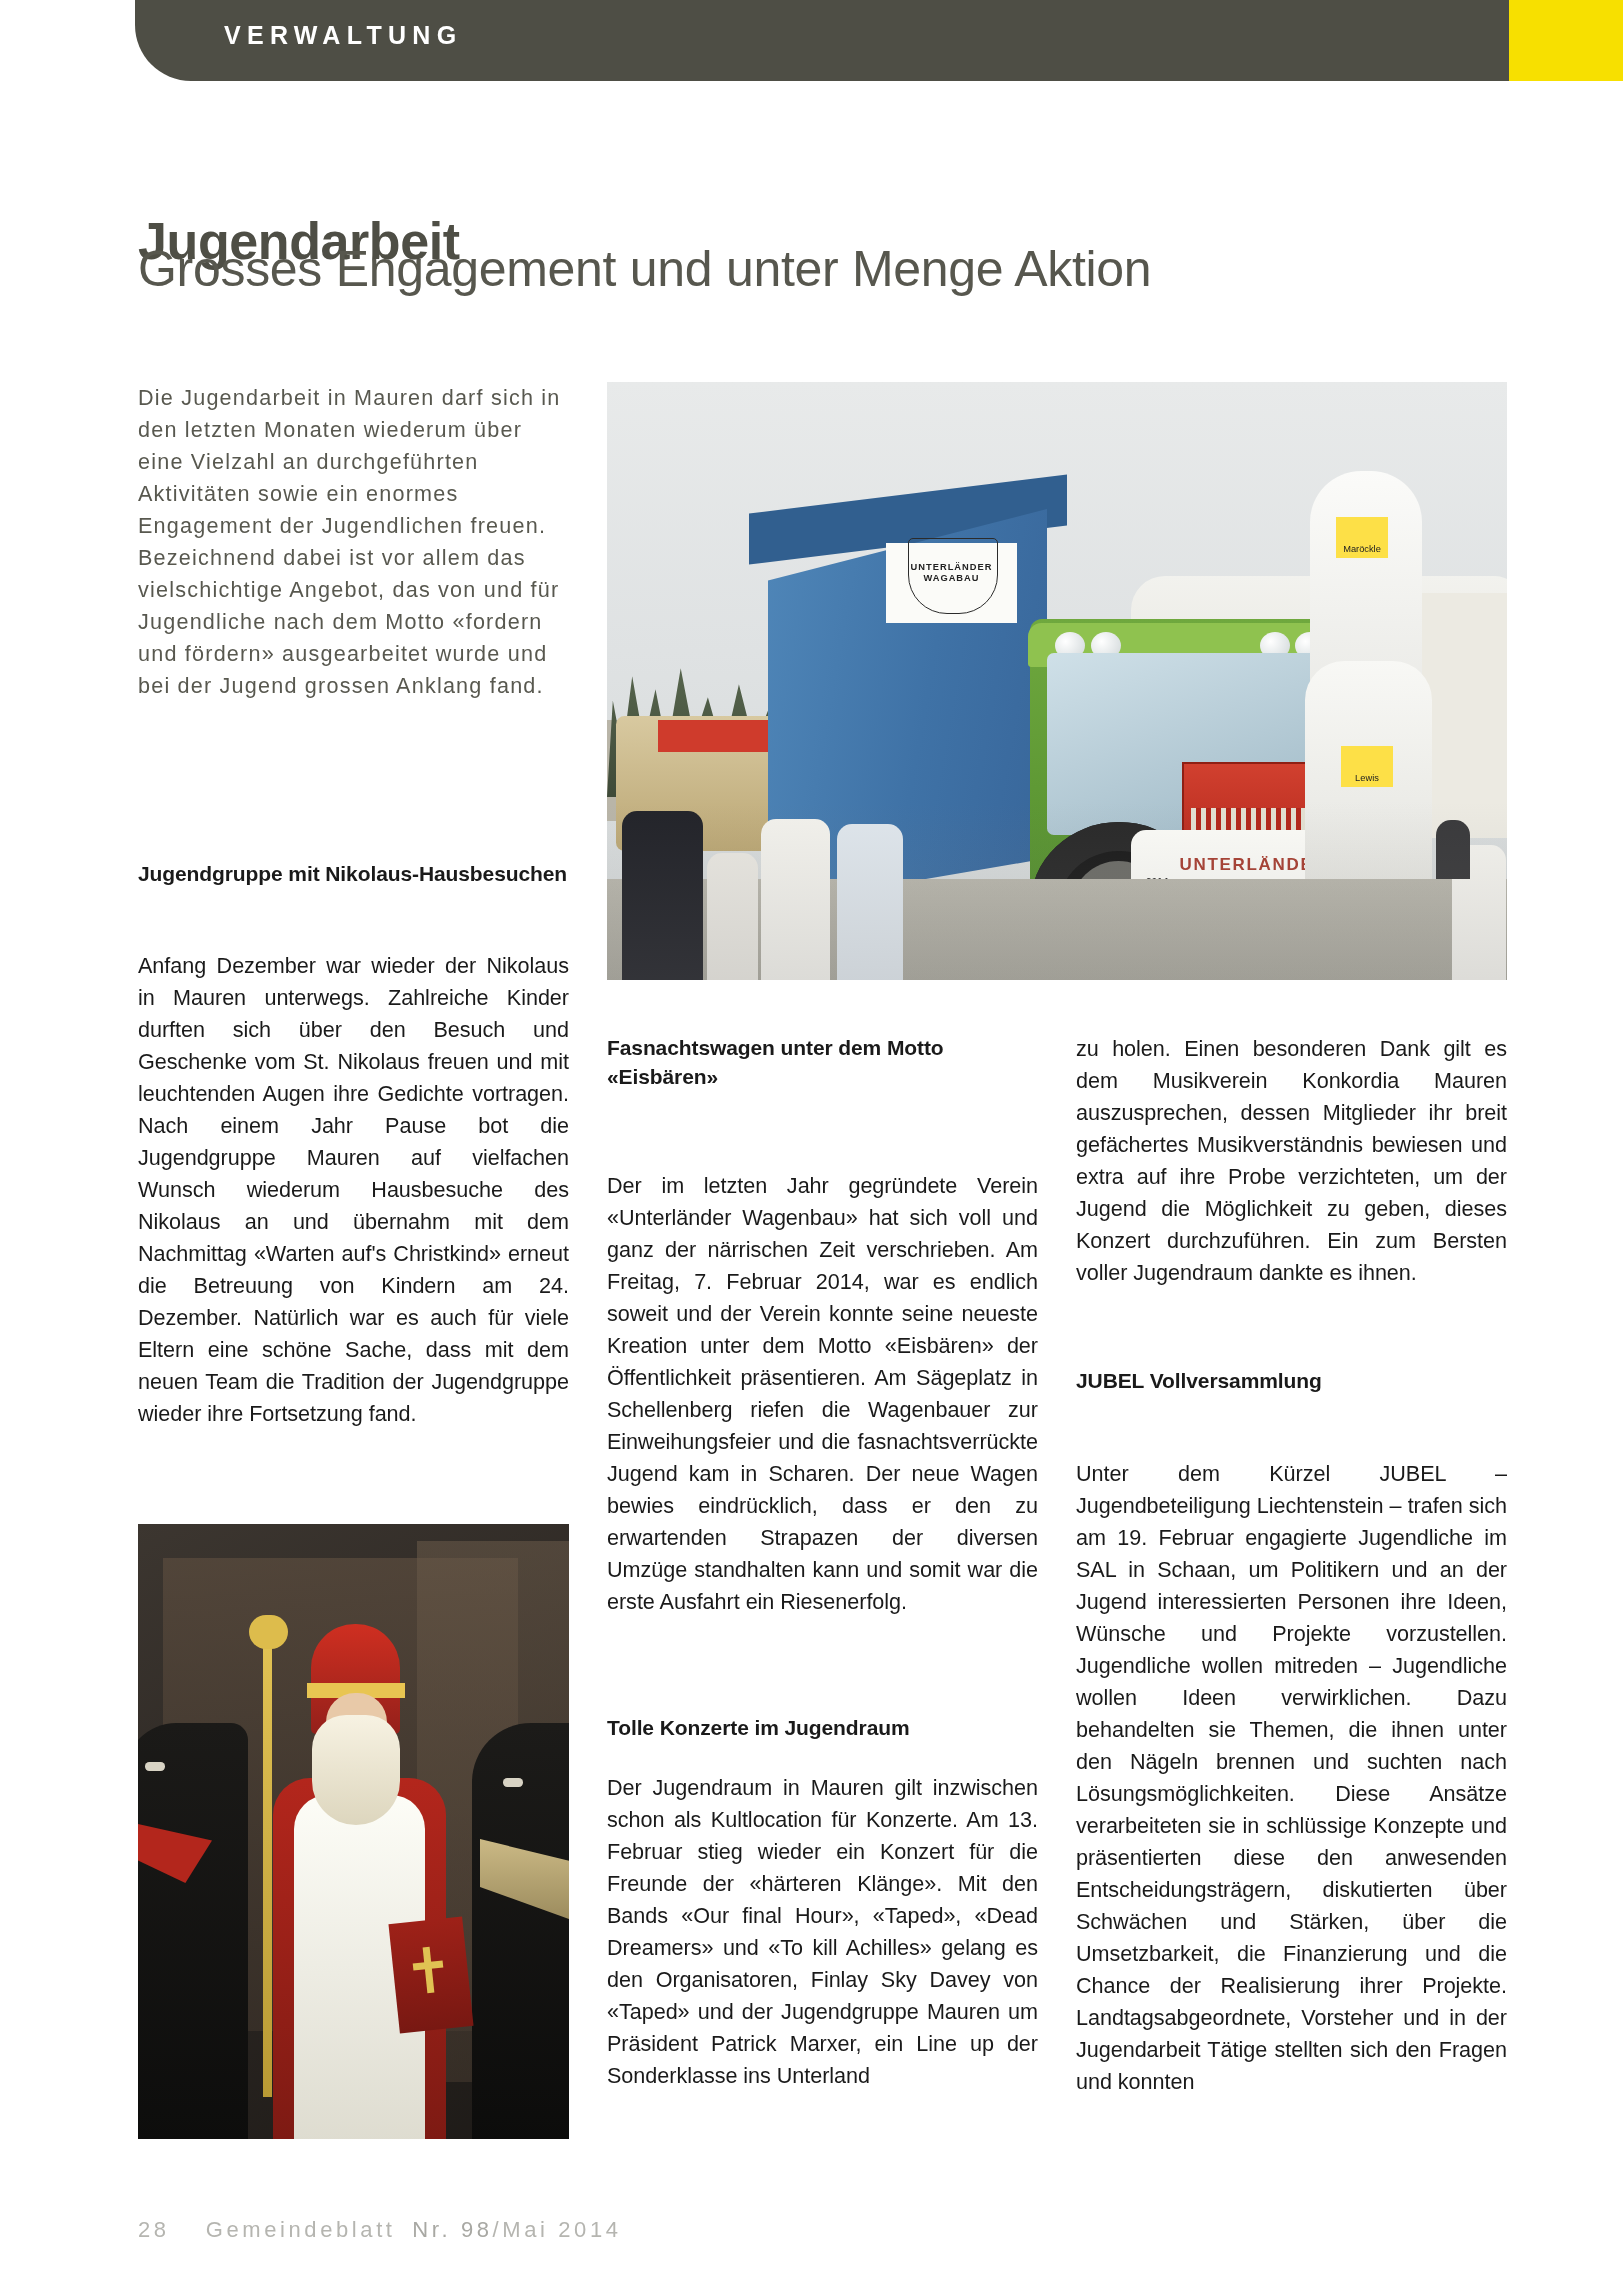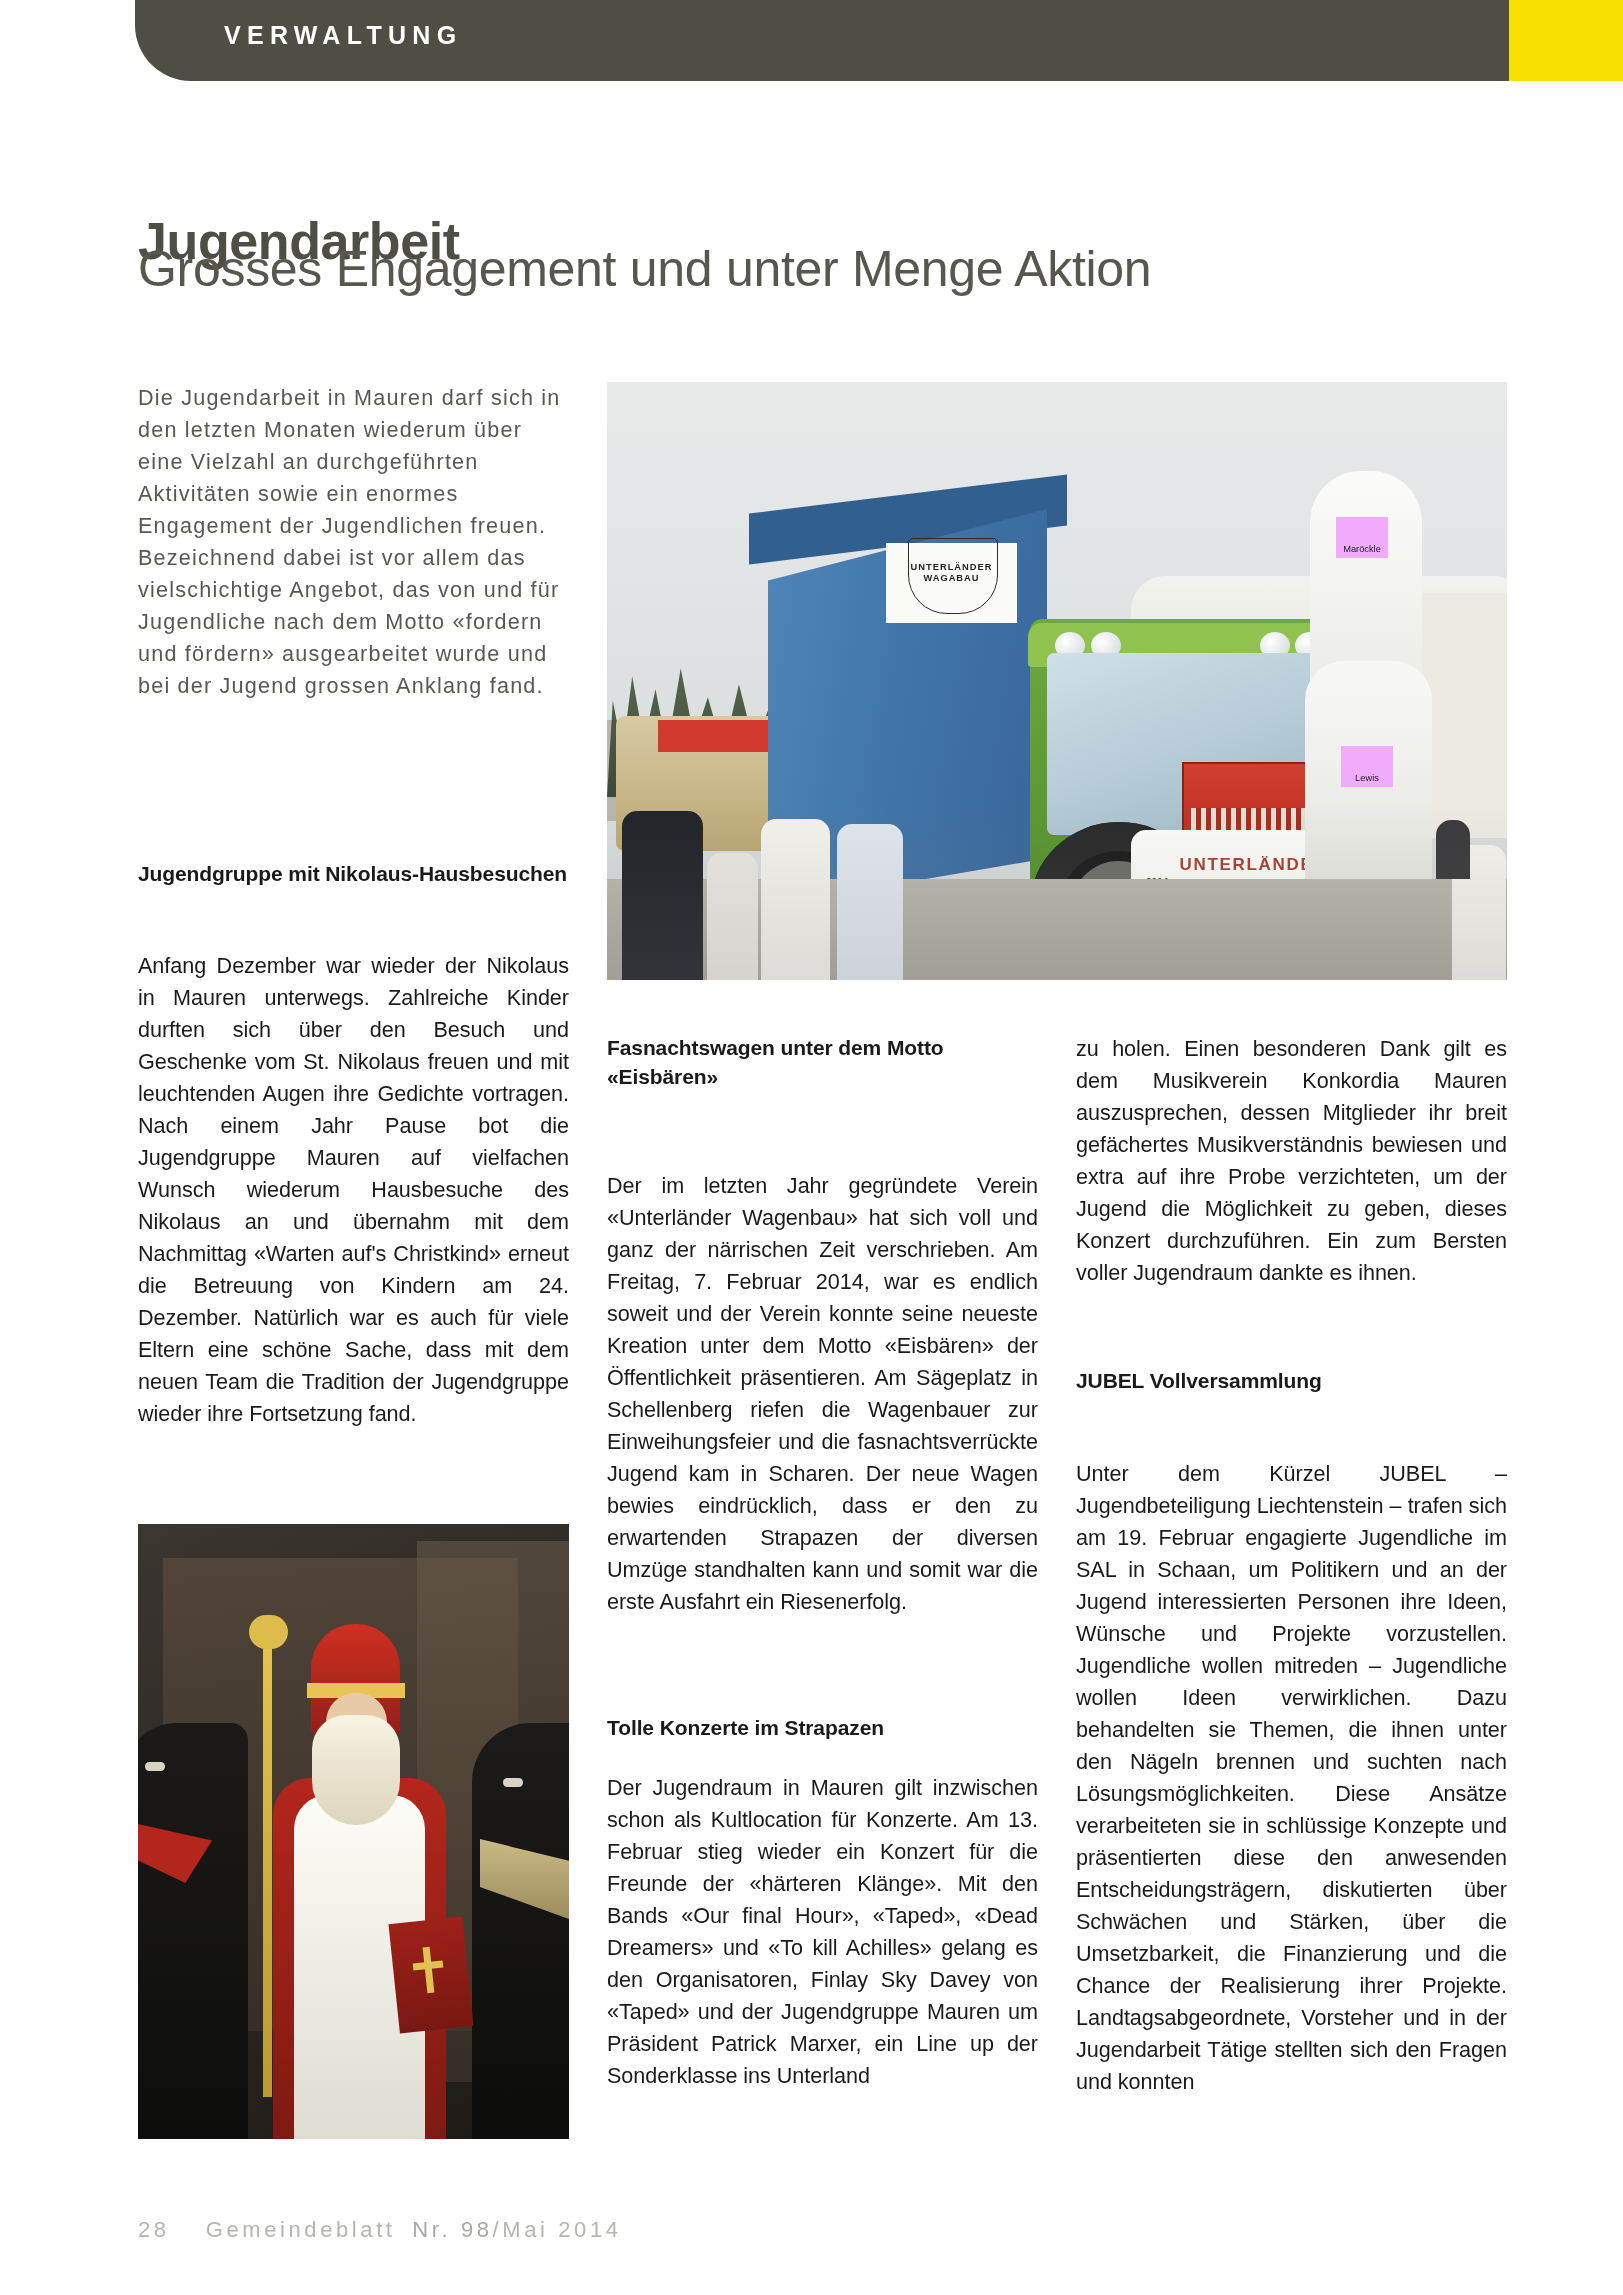--- a/index.html
+++ b/index.html
@@ -130,21 +130,21 @@
         background:#fbfbf7;border-radius:15px 15px 76px 76px;}
   .bigshield .t1{text-align:center;margin-top:25px;font-size:17px;letter-spacing:1.7px;color:#a84033;font-weight:700;}
   .bigshield .t2{text-align:center;margin-top:2.5px;font-size:17px;letter-spacing:1.7px;color:#a84033;font-weight:700;}
   .bigshield .bear{width:101px;height:59px;margin:8.5px auto 0;border-radius:50%;
         background:radial-gradient(circle at 50% 40%,#5a5a56,#8e8e88);}
   .bigshield .yr{position:absolute;left:15px;top:47px;font-size:10px;color:#333;font-weight:700;}
   .bear-a{position:absolute;left:703px;top:89px;width:112px;height:279px;
         background:linear-gradient(#fbfbf9,#e7e7e3);border-radius:51px 51px 20px 20px;}
   .bear-b{position:absolute;left:698px;top:279px;width:127px;height:254px;
         background:linear-gradient(#f8f8f5,#e2e2dd);border-radius:39px 39px 17px 17px;}
-  .bear-tag{position:absolute;width:52px;height:41px;background:#f0abfc;}
+  .bear-tag{position:absolute;width:52px;height:41px;background:#fde047;}
   .bear-tag span{display:block;font-size:9.3px;text-align:center;margin-top:27px;color:#222;}
   .crowd{position:absolute;left:0;bottom:0;width:100%;height:178px;
         background:linear-gradient(transparent,rgba(120,120,120,.18));}
   .person{position:absolute;bottom:0;border-radius:15px 15px 0 0;}
   .ground{position:absolute;left:0;bottom:0;width:100%;height:101px;
         background:linear-gradient(#b9b7ad,#a9a79d);}
   .floatcar{position:absolute;left:8.5px;top:334px;width:211px;height:135px;
         background:linear-gradient(#d8c9a0,#bba775);border-radius:8.5px;}
   .floatred{position:absolute;left:51px;top:338px;width:169px;height:32px;background:#cf3b2c;}
 
@@ -293,21 +293,21 @@
   <p class="body">Anfang Dezember war wieder der Nikolaus in Mauren unterwegs. Zahlreiche Kinder durften sich über den Besuch und Geschenke vom St. Nikolaus freuen und mit leuchtenden Augen ihre Gedichte vortragen. Nach einem Jahr Pause bot die Jugendgruppe Mauren auf vielfachen Wunsch wiederum Hausbesuche des Nikolaus an und übernahm mit dem Nachmittag «Warten auf's Christkind» erneut die Betreuung von Kindern am 24. Dezember. Natürlich war es auch für viele Eltern eine schöne Sache, dass mit dem neuen Team die Tradition der Jugendgruppe wieder ihre Fortsetzung fand.</p>
 </div>
 
 <div class="c2-sub1">
   <h3 class="sub">Fasnachtswagen unter dem Motto «Eisbären»</h3>
 </div>
 <div class="c2-p1">
   <p class="body">Der im letzten Jahr gegründete Verein «Unterländer Wagenbau» hat sich voll und ganz der närrischen Zeit verschrieben. Am Freitag, 7. Februar 2014, war es endlich soweit und der Verein konnte seine neueste Kreation unter dem Motto «Eisbären» der Öffentlichkeit präsentieren. Am Sägeplatz in Schellenberg riefen die Wagenbauer zur Einweihungsfeier und die fasnachtsverrückte Jugend kam in Scharen. Der neue Wagen bewies eindrücklich, dass er den zu erwartenden Strapazen der diversen Umzüge standhalten kann und somit war die erste Ausfahrt ein Riesenerfolg.</p>
 </div>
 <div class="c2-sub2">
-  <h3 class="sub">Tolle Konzerte im Strapazen</h3>
+  <h3 class="sub">Tolle Konzerte im Jugendraum</h3>
 </div>
 <div class="c2-p2">
   <p class="body">Der Jugendraum in Mauren gilt inzwischen schon als Kultlocation für Konzerte. Am 13. Februar stieg wieder ein Konzert für die Freunde der «härteren Klänge». Mit den Bands «Our final Hour», «Taped», «Dead Dreamers» und «To kill Achilles» gelang es den Organisatoren, Finlay Sky Davey von «Taped» und der Jugendgruppe Mauren um Präsident Patrick Marxer, ein Line up der Sonderklasse ins Unterland</p>
 </div>
 
 <div class="c3-p1">
   <p class="body">zu holen. Einen besonderen Dank gilt es dem Musikverein Konkordia Mauren auszusprechen, dessen Mitglieder ihr breit gefächertes Musikverständnis bewiesen und extra auf ihre Probe verzichteten, um der Jugend die Möglichkeit zu geben, dieses Konzert durchzuführen. Ein zum Bersten voller Jugendraum dankte es ihnen.</p>
 </div>
 <div class="c3-sub1">
   <h3 class="sub">JUBEL Vollversammlung</h3>

